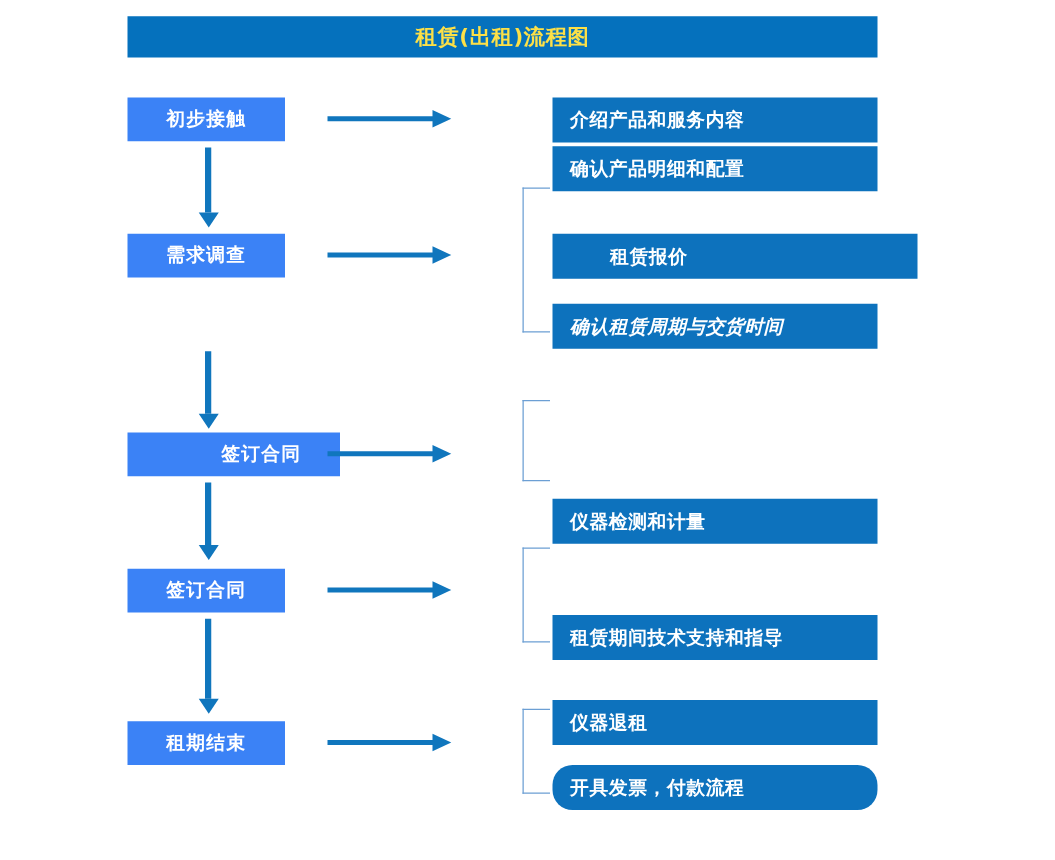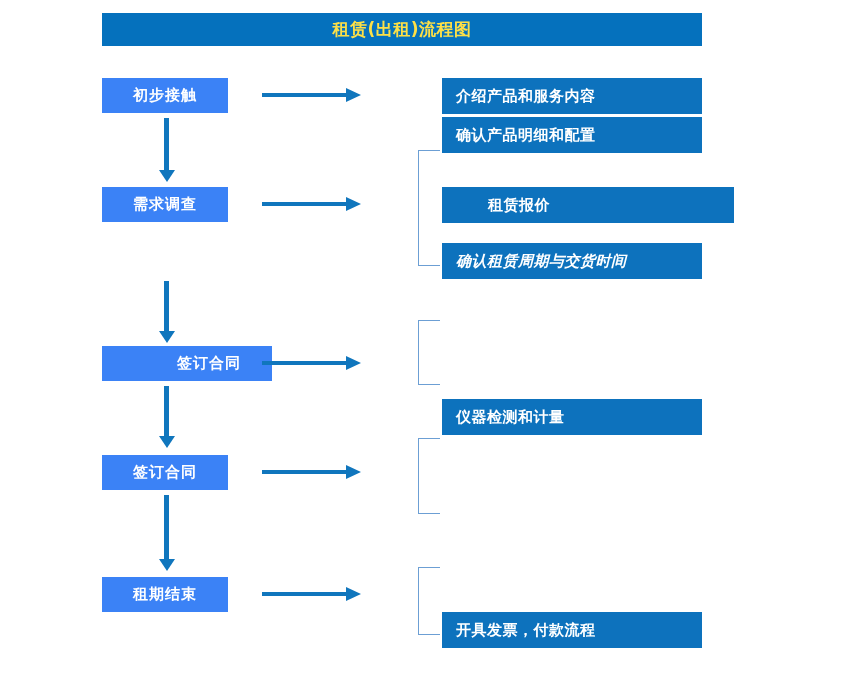--- a/index.html
+++ b/index.html
@@ -210,33 +210,39 @@
   <div class="stage-box" style="top:455px;">
     <span class="stage-label">签订合同</span>
   </div>
   <div class="h-arrow" style="top:465px;">
     <div class="shaft"></div>
     <div class="head"></div>
   </div>
 
   <div class="bracket" style="top:438px; height:76px;"></div>
 
+  <div class="detail-box" style="top:492px;">
+    <span class="detail-label">租赁期间技术支持和指导</span>
+  </div>
 
   <div class="v-arrow" style="top:495px; height:76px;">
     <div class="shaft" style="height:64px;"></div>
     <div class="head" style="top:64px;"></div>
   </div>
 
   <div class="stage-box" style="top:577px;">
     <span class="stage-label">租期结束</span>
   </div>
   <div class="h-arrow" style="top:587px;">
     <div class="shaft"></div>
     <div class="head"></div>
   </div>
 
   <div class="bracket" style="top:567px; height:68px;"></div>
 
-  <div class="detail-box" style="top:612px;">
+  <div class="detail-box" style="top:560px;">
+    <span class="detail-label">仪器退租</span>
+  </div>
+  <div class="detail-box" style="top:612px;border-radius:16px;">
     <span class="detail-label">开具发票，付款流程</span>
   </div>
 
 </div>
 
 </body></html>

